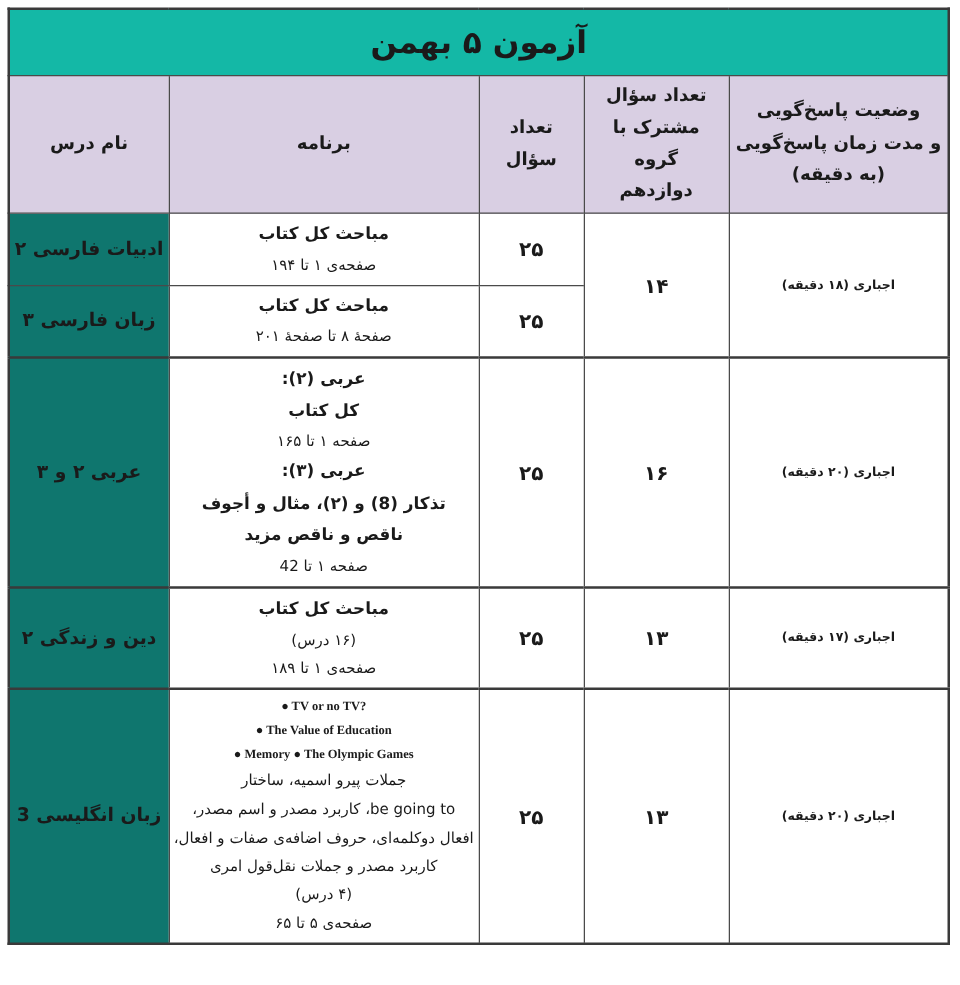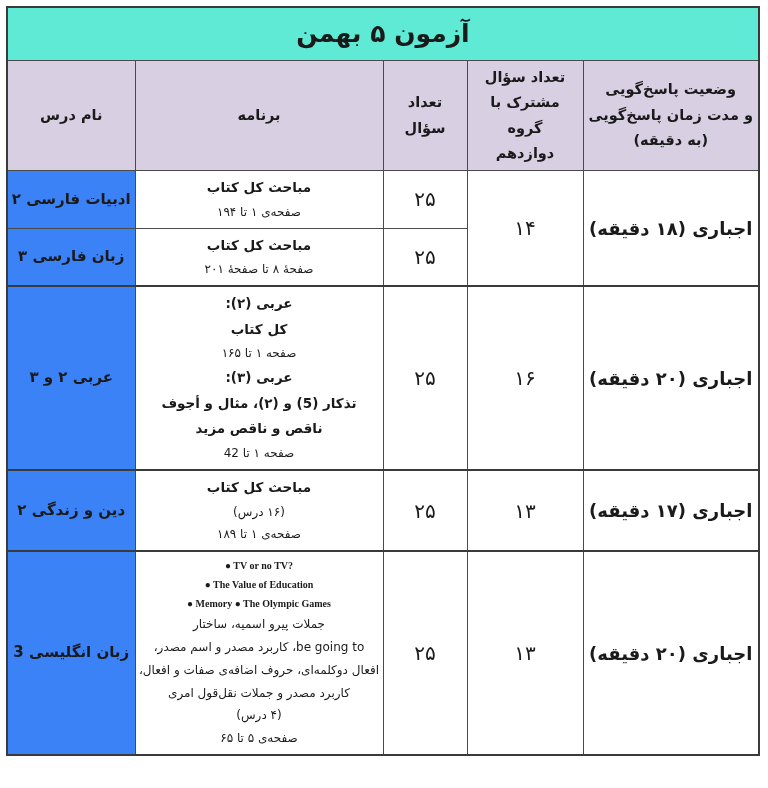--- a/index.html
+++ b/index.html
@@ -25,21 +25,21 @@
     table-layout: fixed;
     border: 2px solid #3a3a3a;
   }
   table.exam td, table.exam th {
     border: 1px solid #4a4a4a;
     text-align: center;
     vertical-align: middle;
     padding: 4px 3px;
   }
   .title-cell {
-    background: #5eead4;
+    background: #14b8a6;
     font-size: 25px;
     font-weight: bold;
     letter-spacing: 0.5px;
     padding: 12px 0 14px 0;
     border-bottom: 2px solid #3a3a3a;
     margin-left: 44px;
   }
   thead th {
     background: #d9cfe3;
     font-size: 14.5px;
@@ -48,31 +48,31 @@
     padding: 10px 4px;
     border-bottom: 2px solid #3a3a3a;
   }
   .col-status { width: 176px; }
   .col-shared { width: 116px; }
   .col-count  { width: 84px;  }
   .col-prog   { width: 248px; }
   .col-lesson { width: 128px; }
 
   td.lesson {
-    background: #3b82f6;
+    background: #0f766e;
     font-size: 15px;
     font-weight: bold;
     line-height: 1.7;
   }
   td.num {
-    font-size: 20px;
-    font-weight: normal;
+    font-size: 16px;
+    font-weight: bold;
   }
   td.status {
-    font-size: 18px;
+    font-size: 10px;
     font-weight: bold;
   }
   td.prog {
     font-size: 13px;
     line-height: 1.9;
     padding: 7px 6px;
   }
   td.prog .strong {
     font-weight: bold;
     font-size: 13.5px;
@@ -150,21 +150,21 @@
 
       <tr>
         <td class="status thick-top">اجباری (۲۰ دقیقه)</td>
         <td class="num thick-top">۱۶</td>
         <td class="num thick-top">۲۵</td>
         <td class="prog thick-top">
           <span class="strong">عربی (۲):</span>
           <span class="strong">کل کتاب</span>
           <span class="small">صفحه ۱ تا ۱۶۵</span>
           <span class="strong">عربی (۳):</span>
-          <span class="strong">تذکار (5) و (۲)، مثال و أجوف</span>
+          <span class="strong">تذکار (8) و (۲)، مثال و أجوف</span>
           <span class="strong">ناقص و ناقص مزید</span>
           <span class="small">صفحه ۱ تا 42</span>
         </td>
         <td class="lesson thick-top">عربی ۲ و ۳</td>
       </tr>
 
       <tr>
         <td class="status thick-top">اجباری (۱۷ دقیقه)</td>
         <td class="num thick-top">۱۳</td>
         <td class="num thick-top">۲۵</td>

